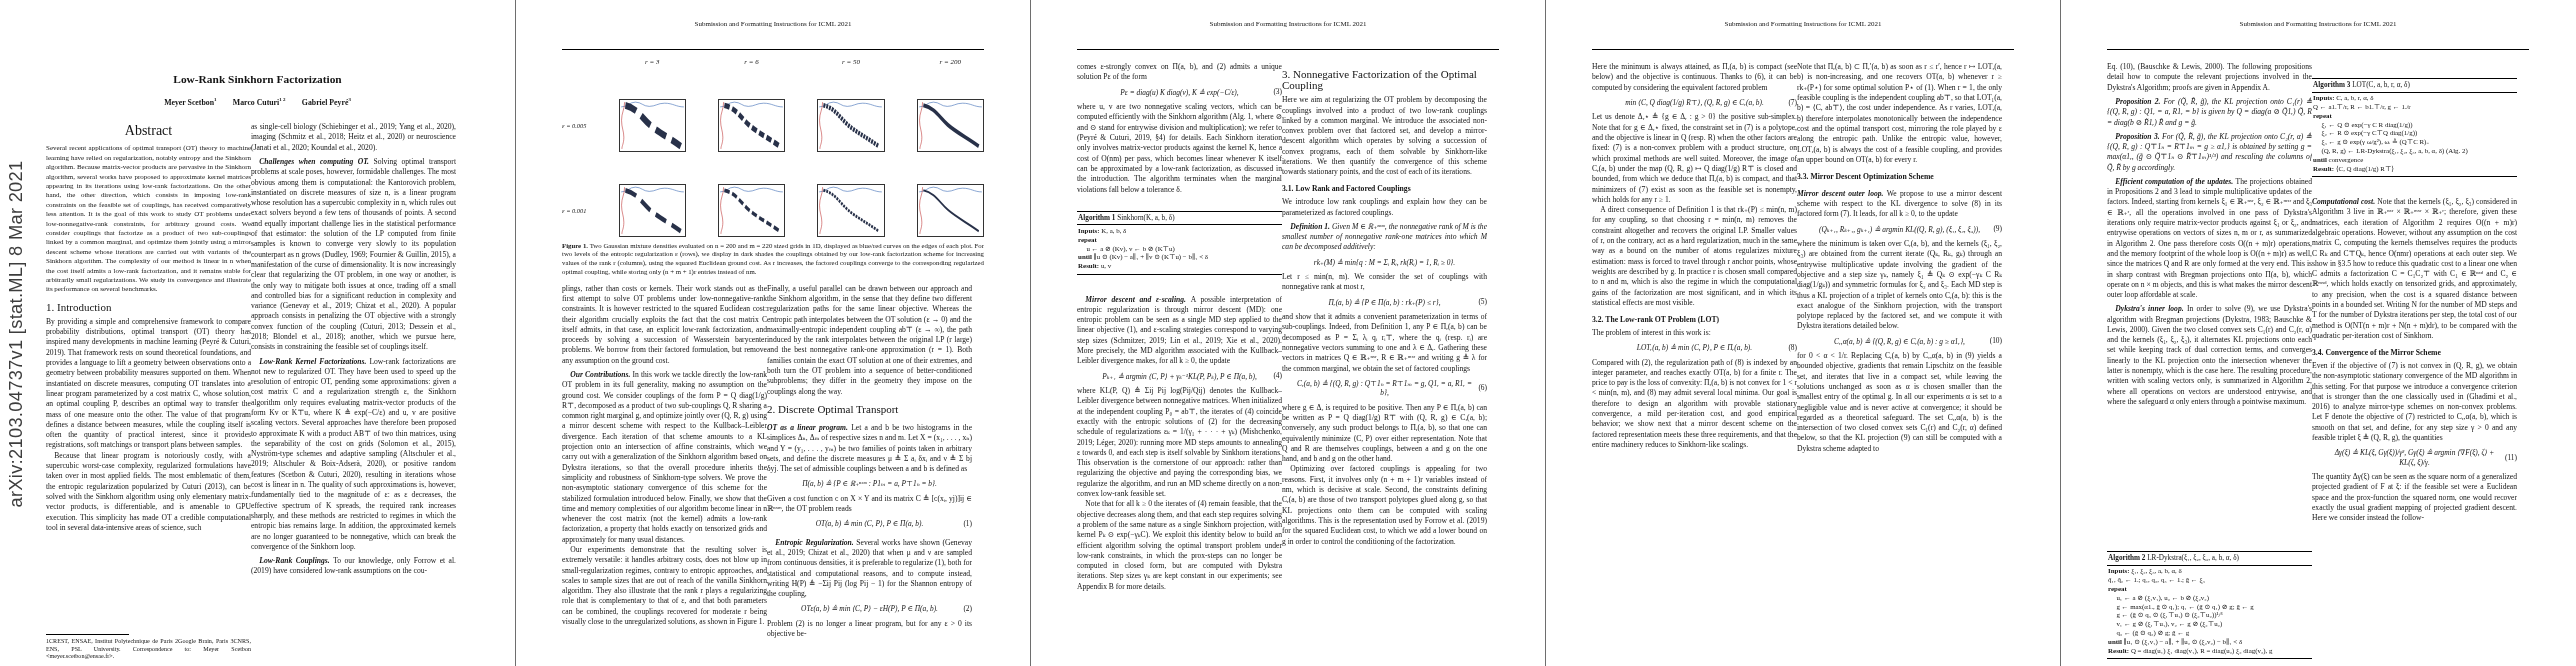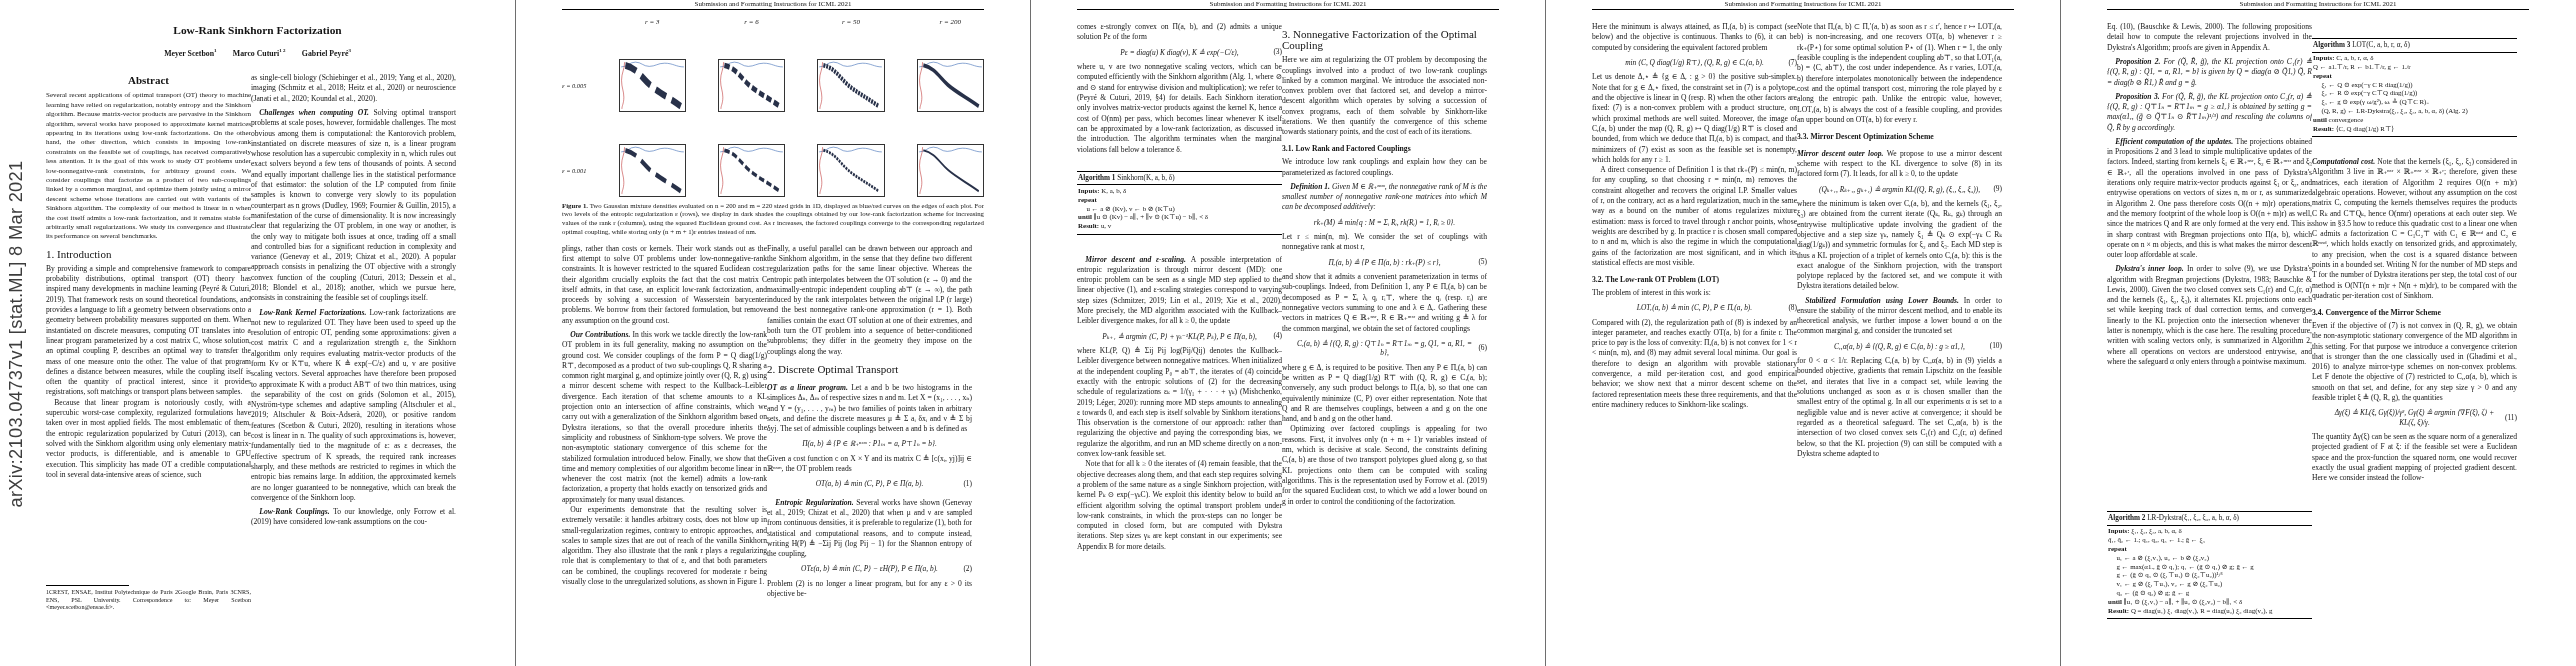--- a/index.html
+++ b/index.html
@@ -1,46 +1,46 @@
 <!DOCTYPE html>
 <html style="font-size:9px"><head>
 <meta charset="utf-8">
 <style>
   html,body{margin:0;padding:0;background:#fff;}
   .sheet{display:flex;width:2576px;height:667px;background:#fff;}
   .page{position:relative;width:515px;height:667px;background:#fff;box-sizing:border-box;
         padding:0 46px;overflow:hidden;font-family:"Liberation Serif","DejaVu Serif",serif;color:#141414;}
   .page + .page{border-left:1.1px solid #6e6e6e;}
   
-  .page-header{text-align:center;font-size:7px;line-height:9px;
-               padding-bottom:0;border-bottom:0.4px solid #000;}
+  .page-header{margin-top:20px;text-align:center;font-size:7px;line-height:9px;
+               padding-bottom:20px;border-bottom:0.4px solid #000;}
   
   .arxiv-strip{position:absolute;left:0;top:0;bottom:0;width:32px;display:flex;align-items:center;justify-content:center;}
   .arxiv-text{transform:rotate(-90deg);white-space:nowrap;font-family:"Liberation Sans","DejaVu Sans",sans-serif;
               font-size:18.3px;color:#3d3d3d;letter-spacing:0.3px;}
   
-  .paper-title{margin-top:23px;text-align:center;font-weight:bold;font-size:11.4px;line-height:15px;}
+  .paper-title{margin-top:72px;text-align:center;font-weight:bold;font-size:11.4px;line-height:15px;}
   .authors{margin-top:10px;text-align:center;font-size:7.8px;font-weight:bold;}
   .author{margin:0 7.2px;white-space:nowrap;}
   .author sup{font-size:5px;}
   
   .cols{display:flex;}
   .cols.p1{margin-top:15.6px;height:539px;}
   .cols.p2{margin-top:7.2px;height:436px;}
   .cols.std{margin-top:12.2px;height:597px;}
   .col{width:205px;display:flex;flex-direction:column;overflow:hidden;}
   
   .para{font-size:7.6px;line-height:10.3px;text-align:justify;text-indent:8.3px;}
   .para.ni{text-indent:0;}
   .para.leadp{margin-top:3.9px;}
   .para b.lead{font-weight:bold;font-style:italic;}
   .para.abstract{font-size:7px;line-height:9.4px;}
   .prop{font-style:italic;margin-top:3.9px;}
   .prop b.lead{font-style:italic;}
-  .abstract-h{text-align:center;font-weight:bold;font-size:11px;margin:1.1px 0 5px;}
+  .abstract-h{text-align:center;font-weight:normal;font-size:14px;margin:1.1px 0 5px;}
   .sec-h1{font-weight:normal;font-size:11px;line-height:11px;margin:7.2px 0 3.9px;}
   .sec-h2{font-weight:bold;font-size:7.7px;line-height:9.7px;margin:6.7px 0 3.3px;}
   .eq{position:relative;text-align:center;font-style:italic;font-size:7.4px;line-height:9.4px;
       margin:5px 0;padding:0 14.5px;}
   .eq .eq-num{position:absolute;right:0;top:50%;transform:translateY(-50%);font-style:normal;}
   
   .algo{border-top:0.8px solid #000;border-bottom:0.8px solid #000;margin:16px 0;}
   .algo.pin{margin-top:auto;margin-bottom:0;}
   .algo-title{font-size:7.2px;line-height:9px;padding:1.7px 1.1px;border-bottom:0.4px solid #000;}
   .algo-body{padding:1.7px 1.1px 2.8px;font-size:6.9px;line-height:8.8px;}
@@ -224,21 +224,20 @@
           <div class="para ni">The problem of interest in this work is:</div>
           <div class="eq"><span class="eq-body">LOTᵣ(a, b) ≜ min ⟨C, P⟩,  P ∈ Πᵣ(a, b).</span><span class="eq-num">(8)</span></div>
           <div class="para ni">Compared with (2), the regularization path of (8) is indexed by an integer parameter, and reaches exactly OT(a, b) for a finite r. The price to pay is the loss of convexity: Πᵣ(a, b) is not convex for 1 &lt; r &lt; min(n, m), and (8) may admit several local minima. Our goal is therefore to design an algorithm with provable stationary convergence, a mild per-iteration cost, and good empirical behavior; we show next that a mirror descent scheme on the factored representation meets these three requirements, and that the entire machinery reduces to Sinkhorn-like scalings.</div>
         </div>
       <div class="col">
           <div class="para ni">Note that Πᵣ(a, b) ⊂ Πᵣ′(a, b) as soon as r ≤ r′, hence r ↦ LOTᵣ(a, b) is non-increasing, and one recovers OT(a, b) whenever r ≥ rk₊(P⋆) for some optimal solution P⋆ of (1). When r = 1, the only feasible coupling is the independent coupling ab⊤, so that LOT₁(a, b) = ⟨C, ab⊤⟩, the cost under independence. As r varies, LOTᵣ(a, b) therefore interpolates monotonically between the independence cost and the optimal transport cost, mirroring the role played by ε along the entropic path. Unlike the entropic value, however, LOTᵣ(a, b) is always the cost of a feasible coupling, and provides an upper bound on OT(a, b) for every r.</div>
           <div class="sec-h2">3.3. Mirror Descent Optimization Scheme</div>
           <div class="para ni leadp"><b class="lead">Mirror descent outer loop. </b>We propose to use a mirror descent scheme with respect to the KL divergence to solve (8) in its factored form (7). It leads, for all k ≥ 0, to the update</div>
           <div class="eq"><span class="eq-body">(Qₖ₊₁, Rₖ₊₁, gₖ₊₁) ≜ argmin KL((Q, R, g), (ξ₁, ξ₂, ξ₃)),</span><span class="eq-num">(9)</span></div>
           <div class="para ni">where the minimum is taken over Cᵣ(a, b), and the kernels (ξ₁, ξ₂, ξ₃) are obtained from the current iterate (Qₖ, Rₖ, gₖ) through an entrywise multiplicative update involving the gradient of the objective and a step size γₖ, namely ξ₁ ≜ Qₖ ⊙ exp(−γₖ C Rₖ diag(1/gₖ)) and symmetric formulas for ξ₂ and ξ₃. Each MD step is thus a KL projection of a triplet of kernels onto Cᵣ(a, b): this is the exact analogue of the Sinkhorn projection, with the transport polytope replaced by the factored set, and we compute it with Dykstra iterations detailed below.</div>
-          <div class="para leadp"><b class="lead">Stabilized Formulation using Lower Bounds. </b>In order to ensure the stability of the mirror descent method, and to enable its theoretical analysis, we further impose a lower bound α on the common marginal g, and consider the truncated set</div>
           <div class="eq"><span class="eq-body">Cᵣ,α(a, b) ≜ {(Q, R, g) ∈ Cᵣ(a, b) : g ≥ α1ᵣ},</span><span class="eq-num">(10)</span></div>
           <div class="para ni">for 0 &lt; α &lt; 1/r. Replacing Cᵣ(a, b) by Cᵣ,α(a, b) in (9) yields a bounded objective, gradients that remain Lipschitz on the feasible set, and iterates that live in a compact set, while leaving the solutions unchanged as soon as α is chosen smaller than the smallest entry of the optimal g. In all our experiments α is set to a negligible value and is never active at convergence; it should be regarded as a theoretical safeguard. The set Cᵣ,α(a, b) is the intersection of two closed convex sets C₁(r) and C₂(r, α) defined below, so that the KL projection (9) can still be computed with a Dykstra scheme adapted to</div>
         </div>
     </div>
   </div>
 
   <div class="page">
     <div class="page-header">Submission and Formatting Instructions for ICML 2021</div>
     <div class="cols std">
       <div class="col">

